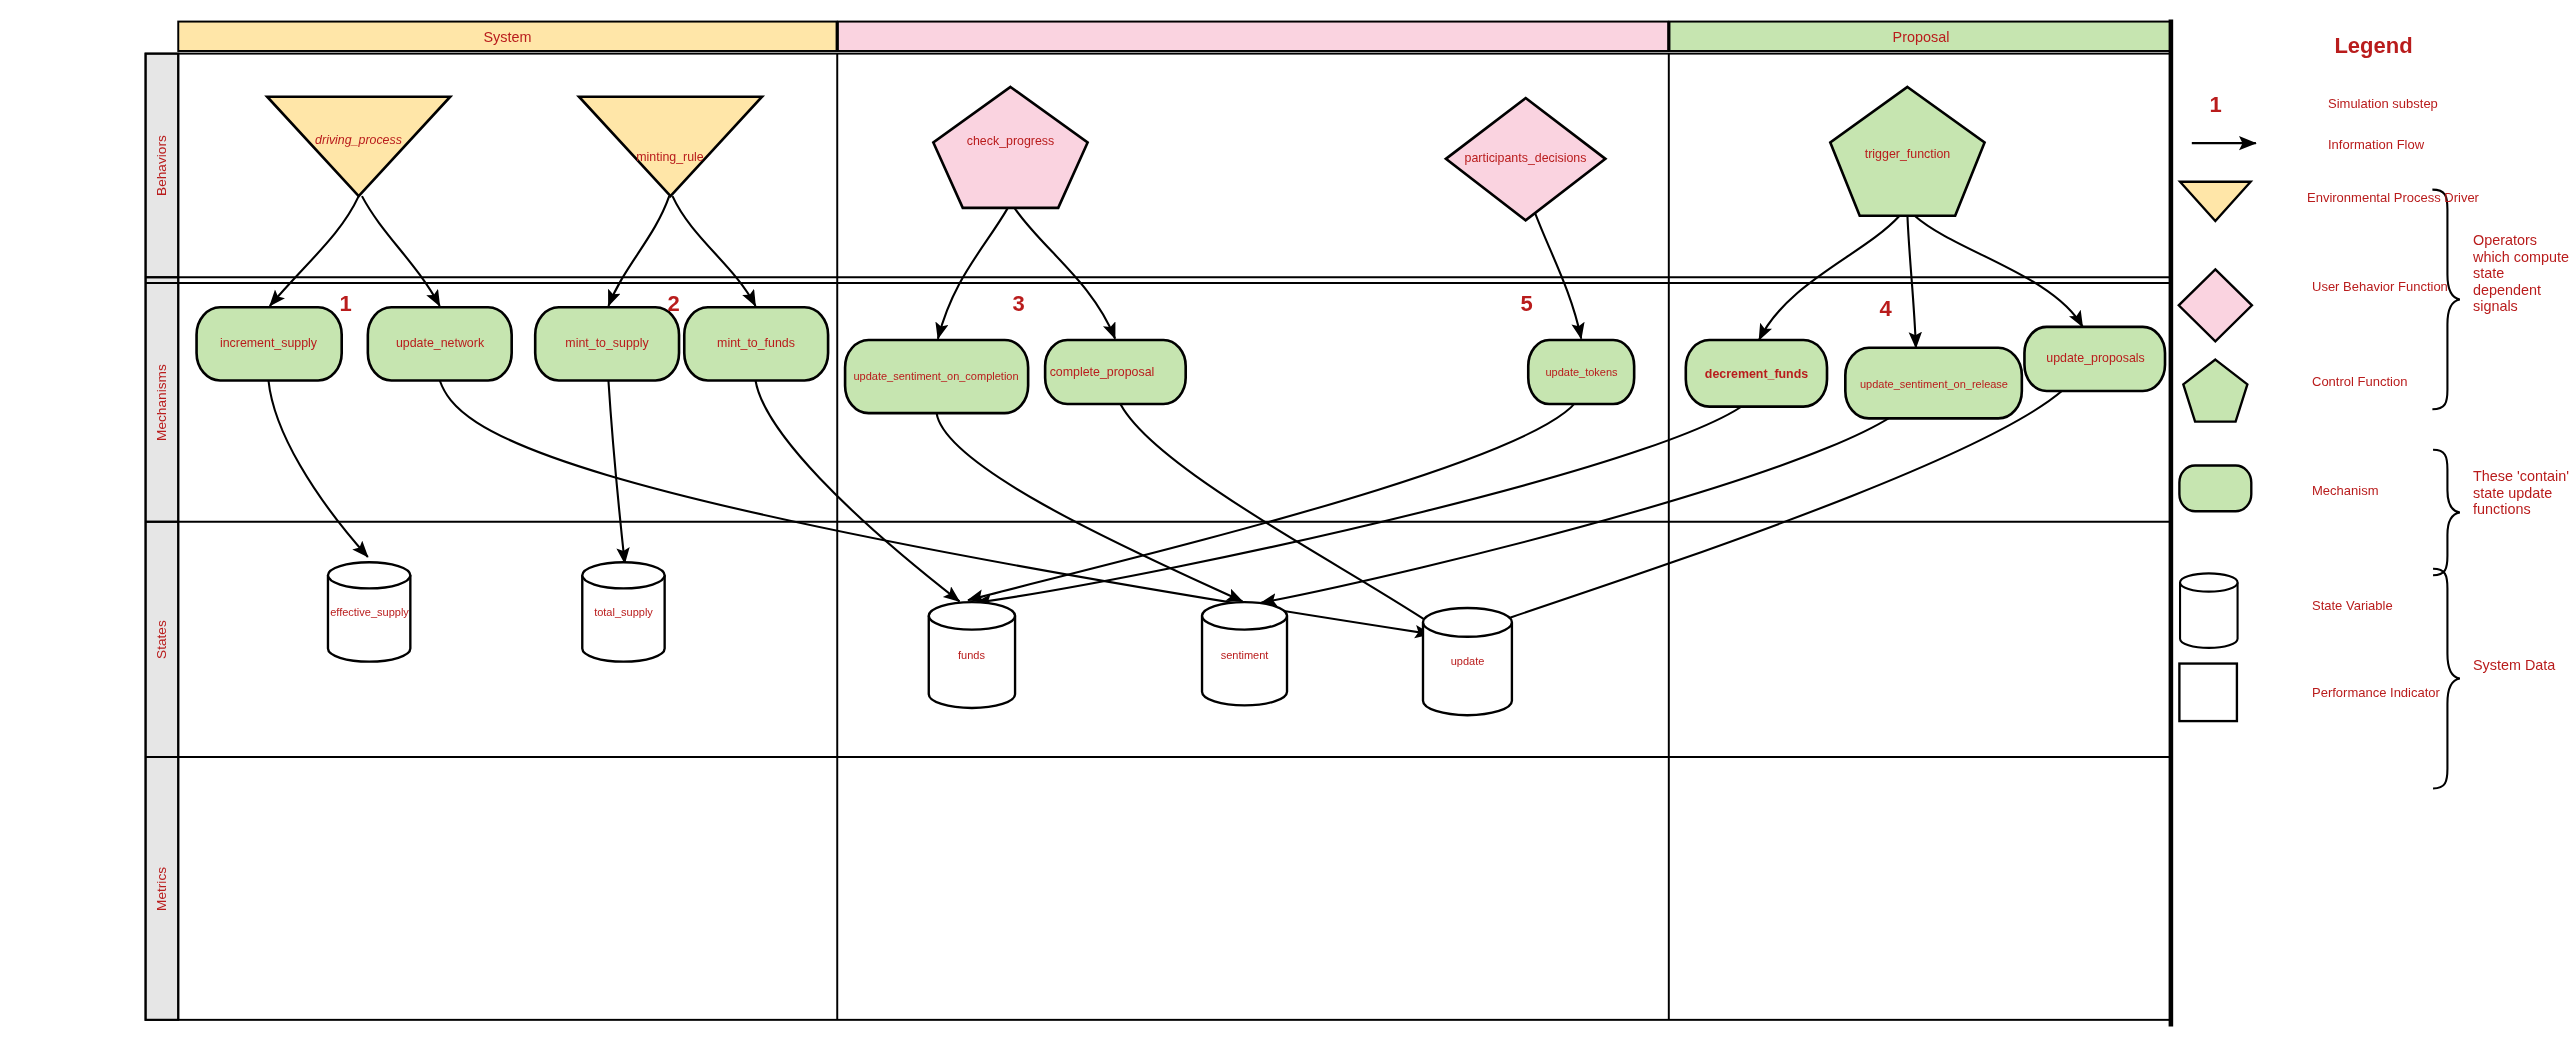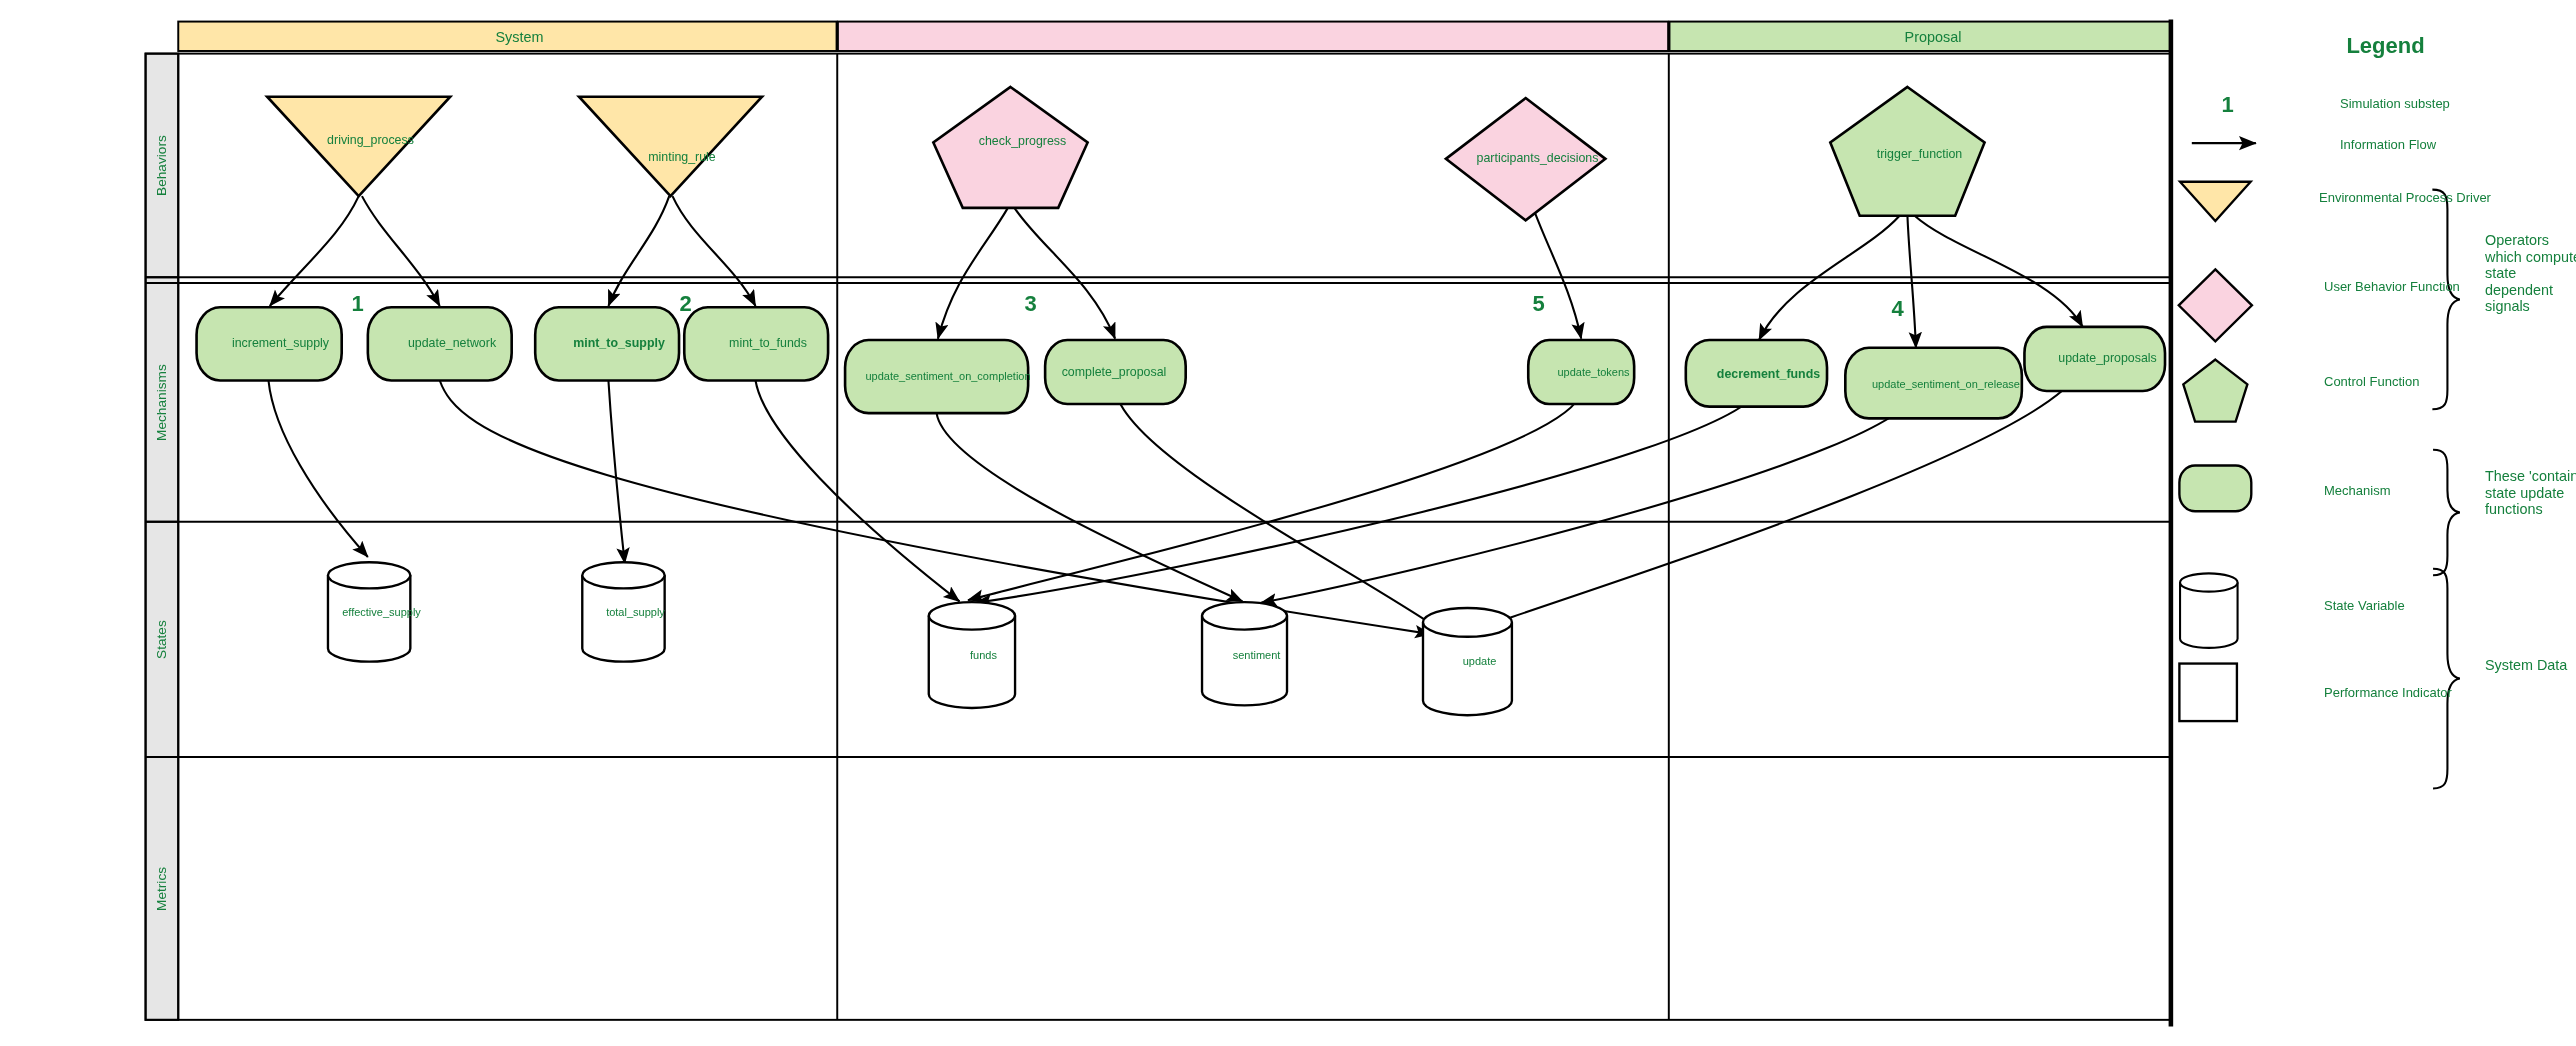--- a/index.html
+++ b/index.html
@@ -1,20 +1,20 @@
 <!DOCTYPE html>
 <html style="font-size:10.5px"><head>
 <meta charset="utf-8">
 <title>cadCAD Differential Specification Diagram</title>
 <style>
   html,body{margin:0;padding:0;background:#ffffff;}
   body{width:2576px;height:1046px;font-family:"Liberation Sans",sans-serif;overflow:hidden;}
   #root{position:relative;width:2576px;height:1046px;}
   svg.layer{position:absolute;left:0;top:0;width:2576px;height:1046px;}
-  .lbl{position:absolute;pointer-events:none;text-align:center;color:#15803d;padding-left:12px;}
+  .lbl{position:absolute;pointer-events:none;text-align:center;color:#b91c1c;}
   .node-lbl{font-size:12.4px;line-height:1.1;}
   .node-lbl.small{font-size:11px;}
   .hdr-lbl{font-size:14.4px;font-weight:400;}
   .rowlbl{font-size:13.7px;writing-mode:vertical-rl;transform:rotate(180deg);
           display:flex;align-items:center;justify-content:center;}
   .substep{font-size:22px;font-weight:bold;font-family:"Liberation Sans",sans-serif;}
   .legend-title{font-size:22px;font-weight:bold;}
   .legend-lbl{font-size:13px;text-align:left;}
   .legend-note{font-size:14.4px;text-align:left;line-height:1.15;}
 </style>
@@ -153,29 +153,29 @@
   </svg>
 
   <div class="lbl hdr-lbl" style="left:178px;top:29px;width:659px;">System</div>
   <div class="lbl hdr-lbl" style="left:1670px;top:29px;width:502px;">Proposal</div>
 
   <div class="lbl rowlbl" style="left:145px;top:54px;width:33px;height:224px;">Behaviors</div>
   <div class="lbl rowlbl" style="left:145px;top:283px;width:33px;height:239px;">Mechanisms</div>
   <div class="lbl rowlbl" style="left:145px;top:522px;width:33px;height:235px;">States</div>
   <div class="lbl rowlbl" style="left:145px;top:757px;width:33px;height:263px;">Metrics</div>
 
-  <div class="lbl node-lbl" style="left:293px;top:134px;width:131px;">driving_process</div>
+  <div class="lbl node-lbl" style="left:293px;top:134px;width:131px;font-style:italic;">driving_process</div>
   <div class="lbl node-lbl" style="left:608px;top:151px;width:124px;">minting_rule</div>
   <div class="lbl node-lbl" style="left:945px;top:135px;width:131px;">check_progress</div>
   <div class="lbl node-lbl" style="left:1447px;top:152px;width:157px;">participants_decisions</div>
   <div class="lbl node-lbl" style="left:1842px;top:148px;width:131px;">trigger_function</div>
 
   <div class="lbl node-lbl" style="left:196px;top:337px;width:145px;">increment_supply</div>
   <div class="lbl node-lbl" style="left:368px;top:337px;width:144px;">update_network</div>
-  <div class="lbl node-lbl" style="left:535px;top:337px;width:144px;font-weight:bold;">mint_to_supply</div>
+  <div class="lbl node-lbl" style="left:535px;top:337px;width:144px;">mint_to_supply</div>
   <div class="lbl node-lbl" style="left:684px;top:337px;width:144px;">mint_to_funds</div>
   <div class="lbl node-lbl small" style="left:840px;top:370px;width:192px;">update_sentiment_on_completion</div>
   <div class="lbl node-lbl" style="left:1045px;top:366px;width:114px;">complete_proposal</div>
   <div class="lbl node-lbl small" style="left:1524px;top:366px;width:115px;">update_tokens</div>
   <div class="lbl node-lbl" style="left:1686px;top:368px;width:141px;font-weight:bold;">decrement_funds</div>
   <div class="lbl node-lbl small" style="left:1843px;top:378px;width:182px;">update_sentiment_on_release</div>
   <div class="lbl node-lbl" style="left:2025px;top:352px;width:141px;">update_proposals</div>
 
   <div class="lbl node-lbl small" style="left:317px;top:606px;width:105px;">effective_supply</div>
   <div class="lbl node-lbl small" style="left:571px;top:606px;width:105px;">total_supply</div>

